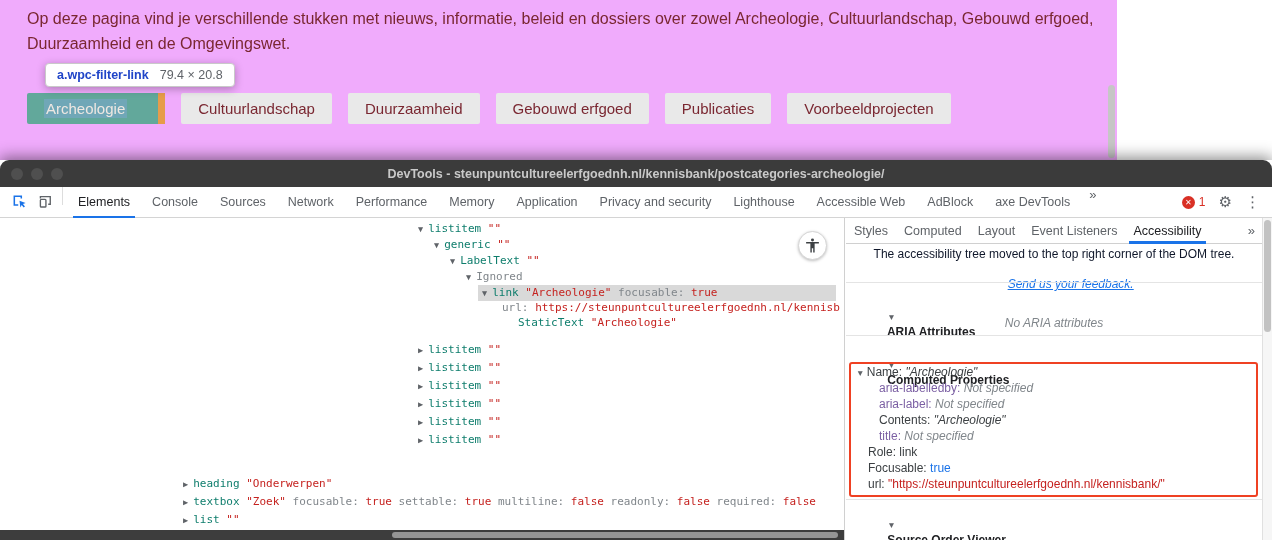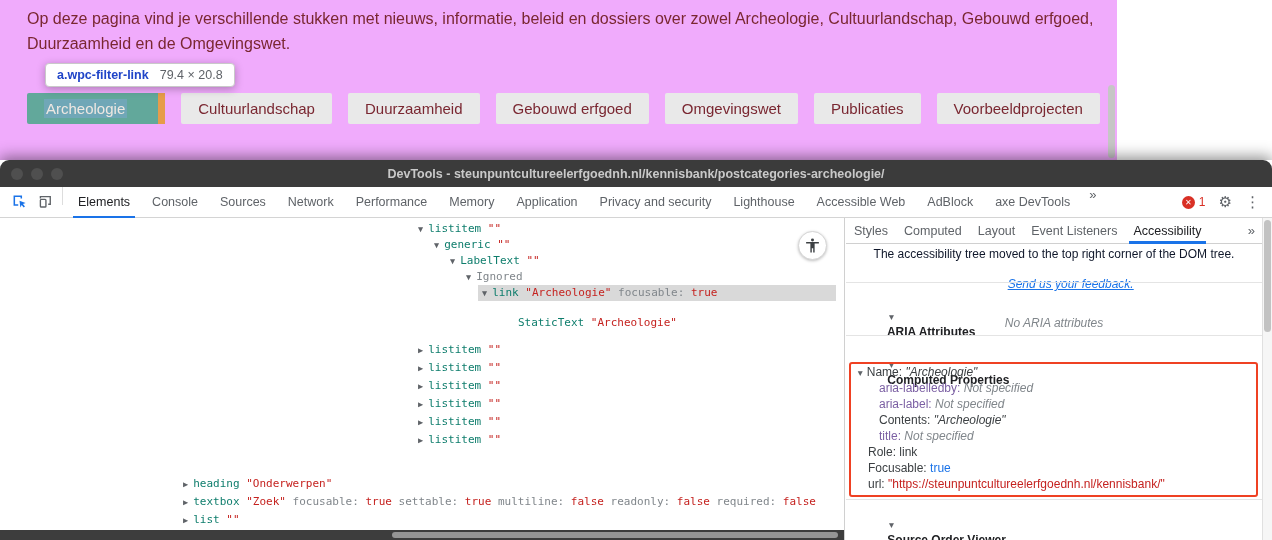--- a/index.html
+++ b/index.html
@@ -98,21 +98,20 @@
       <span class="dim">79.4 × 20.8</span>
     </div>
 
     <div class="filters">
       <button class="fbtn inspected">
         <span class="lbl">Archeologie</span>
       </button>
       <button class="fbtn">Cultuurlandschap</button>
       <button class="fbtn">Duurzaamheid</button>
       <button class="fbtn">Gebouwd erfgoed</button>
-      <button class="fbtn">Omgevingswet</button>
       <button class="fbtn">Publicaties</button>
       <button class="fbtn">Voorbeeldprojecten</button>
     </div>
 
     <div class="page-vscroll"></div>
   </section>
 
   <section class="devtools">
 
     <div class="titlebar">
@@ -160,20 +159,21 @@
     </div>
 
     <div class="dt-content">
 
       <div class="tree">
         <div class="tl" style="top:3px;left:418px"><span class="tk-arr">▼ </span><span class="tk-role">listitem</span><span class="tk-str"> ""</span></div>
         <div class="tl" style="top:19px;left:434px"><span class="tk-arr">▼ </span><span class="tk-role">generic</span><span class="tk-str"> ""</span></div>
         <div class="tl" style="top:35px;left:450px"><span class="tk-arr">▼ </span><span class="tk-role">LabelText</span><span class="tk-str"> ""</span></div>
         <div class="tl" style="top:51px;left:466px"><span class="tk-arr">▼ </span><span class="tk-gray">Ignored</span></div>
         <div class="tl sel" style="top:67px"><span class="tk-arr">▼ </span><span class="tk-role">link</span><span class="tk-str"> "Archeologie"</span><span class="tk-key"> focusable: </span><span class="tk-val">true</span></div>
+        <div class="tl" style="top:82px;left:502px"><span class="tk-key">url: </span><span class="tk-red">https://steunpuntcultureelerfgoednh.nl/kennisb</span></div>
         <div class="tl" style="top:97px;left:518px"><span class="tk-role">StaticText</span><span class="tk-str"> "Archeologie"</span></div>
         <div class="tl" style="top:124px;left:418px"><span class="tk-arr">▶ </span><span class="tk-role">listitem</span><span class="tk-str"> ""</span></div>
         <div class="tl" style="top:142px;left:418px"><span class="tk-arr">▶ </span><span class="tk-role">listitem</span><span class="tk-str"> ""</span></div>
         <div class="tl" style="top:160px;left:418px"><span class="tk-arr">▶ </span><span class="tk-role">listitem</span><span class="tk-str"> ""</span></div>
         <div class="tl" style="top:178px;left:418px"><span class="tk-arr">▶ </span><span class="tk-role">listitem</span><span class="tk-str"> ""</span></div>
         <div class="tl" style="top:196px;left:418px"><span class="tk-arr">▶ </span><span class="tk-role">listitem</span><span class="tk-str"> ""</span></div>
         <div class="tl" style="top:214px;left:418px"><span class="tk-arr">▶ </span><span class="tk-role">listitem</span><span class="tk-str"> ""</span></div>
         <div class="tl" style="top:258px;left:183px"><span class="tk-arr">▶ </span><span class="tk-role">heading</span><span class="tk-str"> "Onderwerpen"</span></div>
         <div class="tl" style="top:276px;left:183px"><span class="tk-arr">▶ </span><span class="tk-role">textbox</span><span class="tk-str"> "Zoek"</span><span class="tk-key"> focusable: </span><span class="tk-val">true</span><span class="tk-key"> settable: </span><span class="tk-val">true</span><span class="tk-key"> multiline: </span><span class="tk-val">false</span><span class="tk-key"> readonly: </span><span class="tk-val">false</span><span class="tk-key"> required: </span><span class="tk-val">false</span></div>
         <div class="tl" style="top:294px;left:183px"><span class="tk-arr">▶ </span><span class="tk-role">list</span><span class="tk-str"> ""</span></div>

